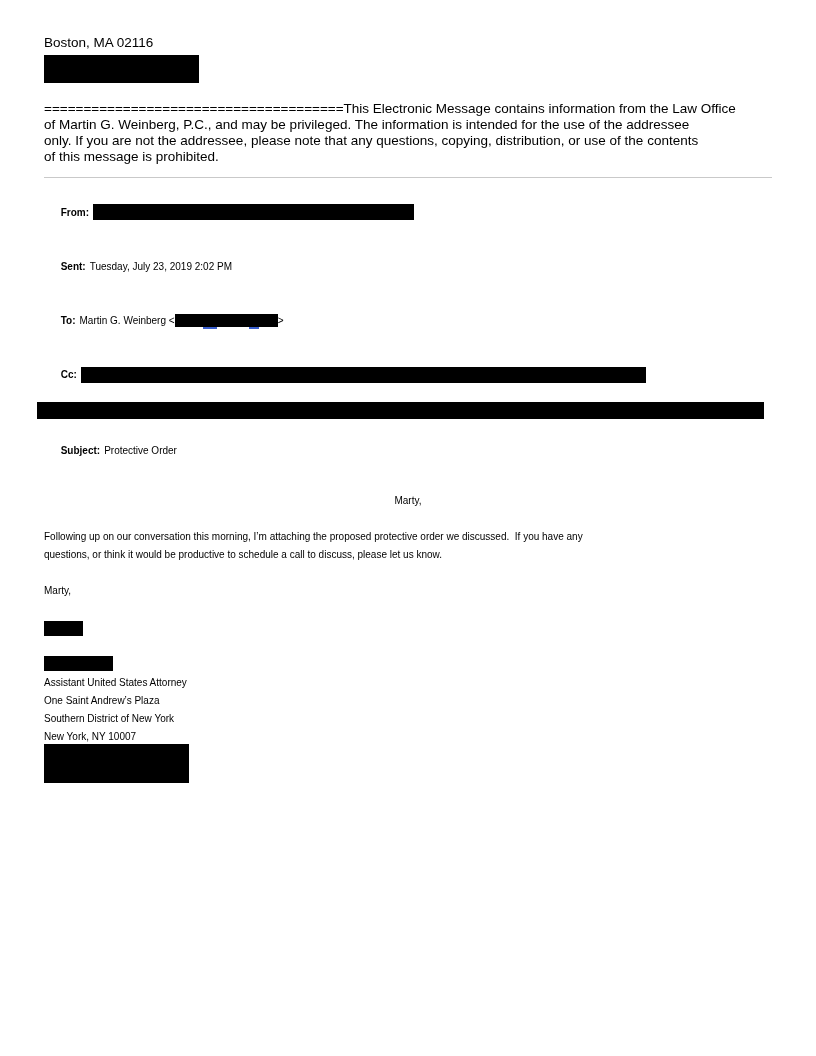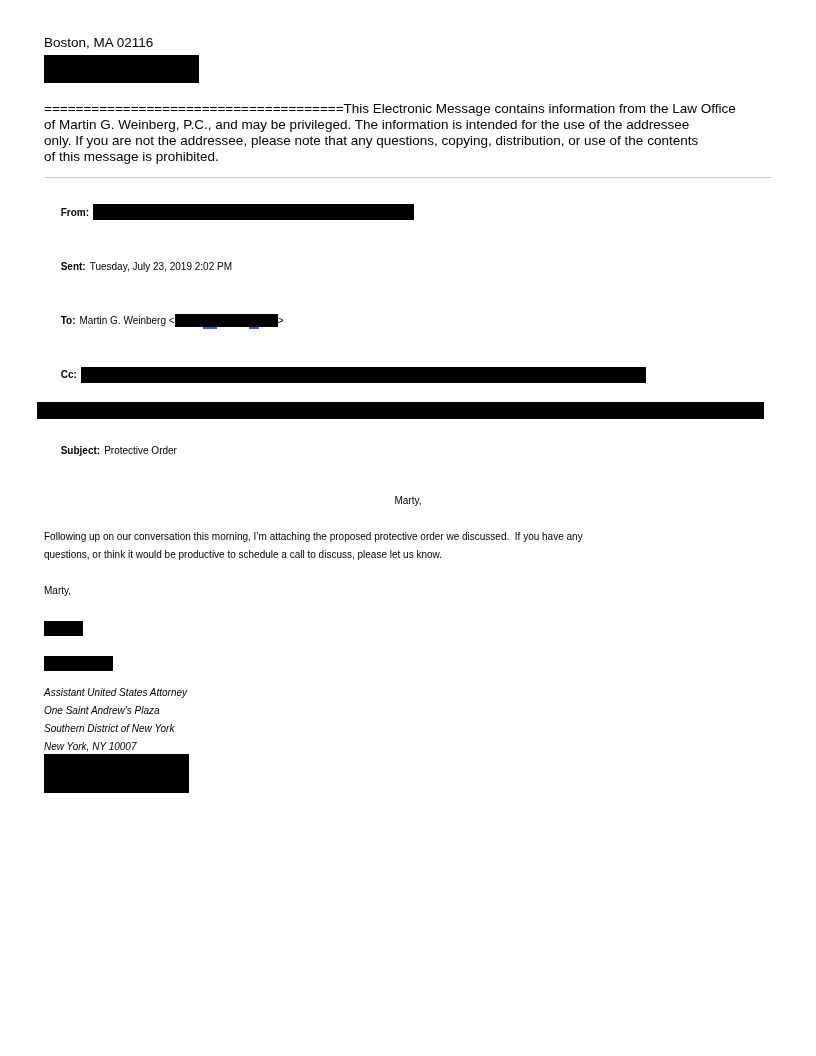--- a/index.html
+++ b/index.html
@@ -42,21 +42,21 @@
   .to-bar .u2 { left: 74px; width: 10px; }
   .cc-bar1 { width: 565px; height: 16px; margin-bottom: 1px; }
   .cc-bar2 { width: 727px; height: 17px; margin-left: -7px; }
   .subject-line { margin-top: 5px; }
   
   .salutation { margin-top: 14px; text-align: center; }
   .para { margin-top: 18px; }
   .closing { margin-top: 18px; }
   .bar-thanks { width: 39px; height: 15px; margin-top: 21px; }
   .bar-name { width: 69px; height: 15px; margin-top: 20px; }
-  .sig { margin-top: 13px; font-style: italic; }
+  .sig { margin-top: 3px; }
   .bar-bottom { width: 145px; height: 39px; margin-top: -2px; }
 </style>
 </head>
 <body>
 
 <div class="page">
 
   <div class="top-section">
     <div class="line">Boston, MA 02116</div>
     <div class="redaction bar-top"></div>

